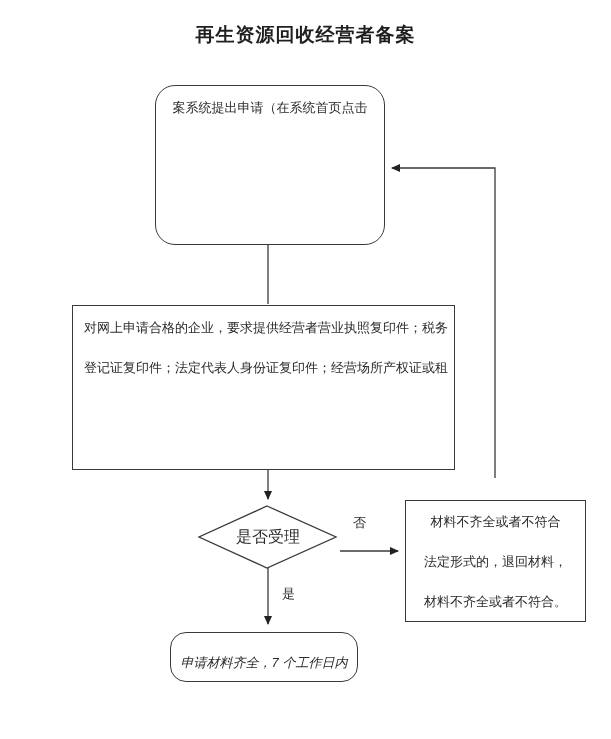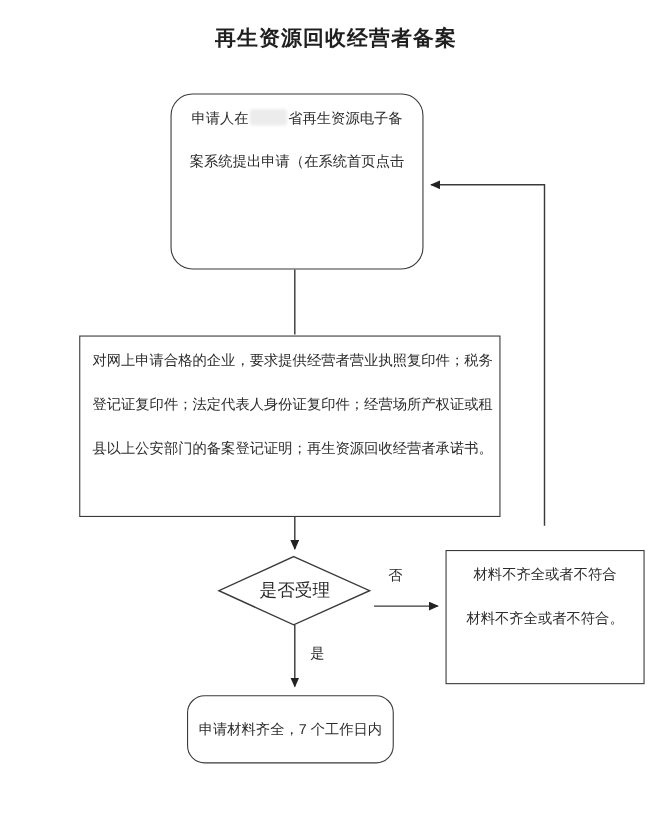--- a/index.html
+++ b/index.html
@@ -24,22 +24,22 @@
   .start .ln{height:39px;line-height:39px;}
   .review{
     left:72px;top:305px;width:383px;height:165px;
     text-align:left;padding:2px 0 0 11px;border-width:1.5px;
   }
   .reject{
     left:405px;top:500px;width:181px;height:122px;
     text-align:center;padding-top:1px;border-width:1.5px;
   }
   .accept{
-    left:170px;top:632px;width:188px;height:62px;border-radius:16px;
-    text-align:center;line-height:60px;white-space:nowrap;
+    left:170px;top:632px;width:188px;height:50px;border-radius:16px;
+    text-align:center;line-height:60px;white-space:nowrap;font-style:italic;
   }
   .decision-label{
     position:absolute;left:199px;top:506px;width:138px;height:62px;
     display:flex;align-items:center;justify-content:center;
     font-size:16px;color:#2b2b2b;
   }
   .edge-label{position:absolute;font-size:13px;color:#2b2b2b;}
   .edge-label.no{left:353px;top:514px;}
   .edge-label.yes{left:282px;top:585px;}
   .overlay{position:absolute;left:0;top:0;width:611px;height:739px;pointer-events:none;}
@@ -63,35 +63,34 @@
     </defs>
     <path d="M268,245 L268,304" stroke="#3a3a3a" stroke-width="1.3" fill="none"></path>
     <path d="M268,470 L268,499" stroke="#3a3a3a" stroke-width="1.3" fill="none" marker-end="url(#arrow)"></path>
     <path d="M340,551 L398,551" stroke="#3a3a3a" stroke-width="1.3" fill="none" marker-end="url(#arrow)"></path>
     <path d="M268,568 L268,624 " stroke="#3a3a3a" stroke-width="1.3" fill="none" marker-end="url(#arrow)"></path>
     <path d="M495,478 L495,168 L392,168" stroke="#3a3a3a" stroke-width="1.3" fill="none" marker-end="url(#arrow)"></path>
     <polygon points="267,506 336,537 267,568 199,537" fill="#ffffff" stroke="#3a3a3a" stroke-width="1.3"></polygon>
   </svg>
 
   <div class="node start">
-    <span class="ln"><span>申请人在</span><span class="redaction"></span><span>省再生资源电子备</span></span>
     <span class="ln">案系统提出申请（在系统首页点击</span>
   </div>
 
   <div class="node review">
     <span class="ln">对网上申请合格的企业，要求提供经营者营业执照复印件；税务</span>
     <span class="ln">登记证复印件；法定代表人身份证复印件；经营场所产权证或租</span>
-    <span class="ln">县以上公安部门的备案登记证明；再生资源回收经营者承诺书。</span>
   </div>
 
   <div class="decision-label">是否受理</div>
 
   <div class="edge-label no">否</div>
   <div class="edge-label yes">是</div>
 
   <div class="node reject">
     <span class="ln">材料不齐全或者不符合</span>
+    <span class="ln">法定形式的，退回材料，</span>
     <span class="ln">材料不齐全或者不符合。</span>
   </div>
 
   <div class="node accept">申请材料齐全，7 个工作日内</div>
 
 </div>
 
 </body></html>

